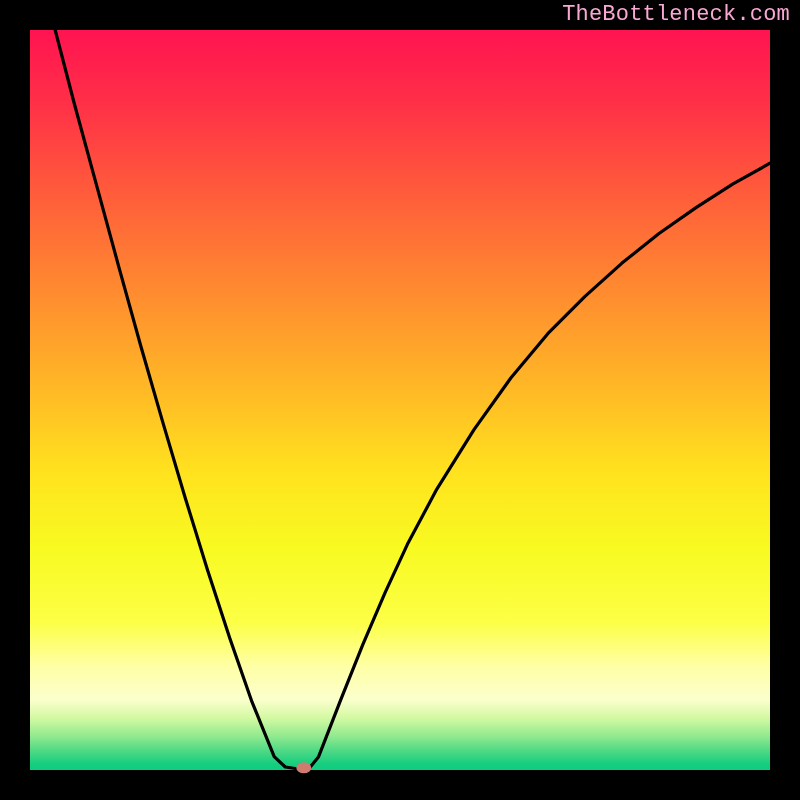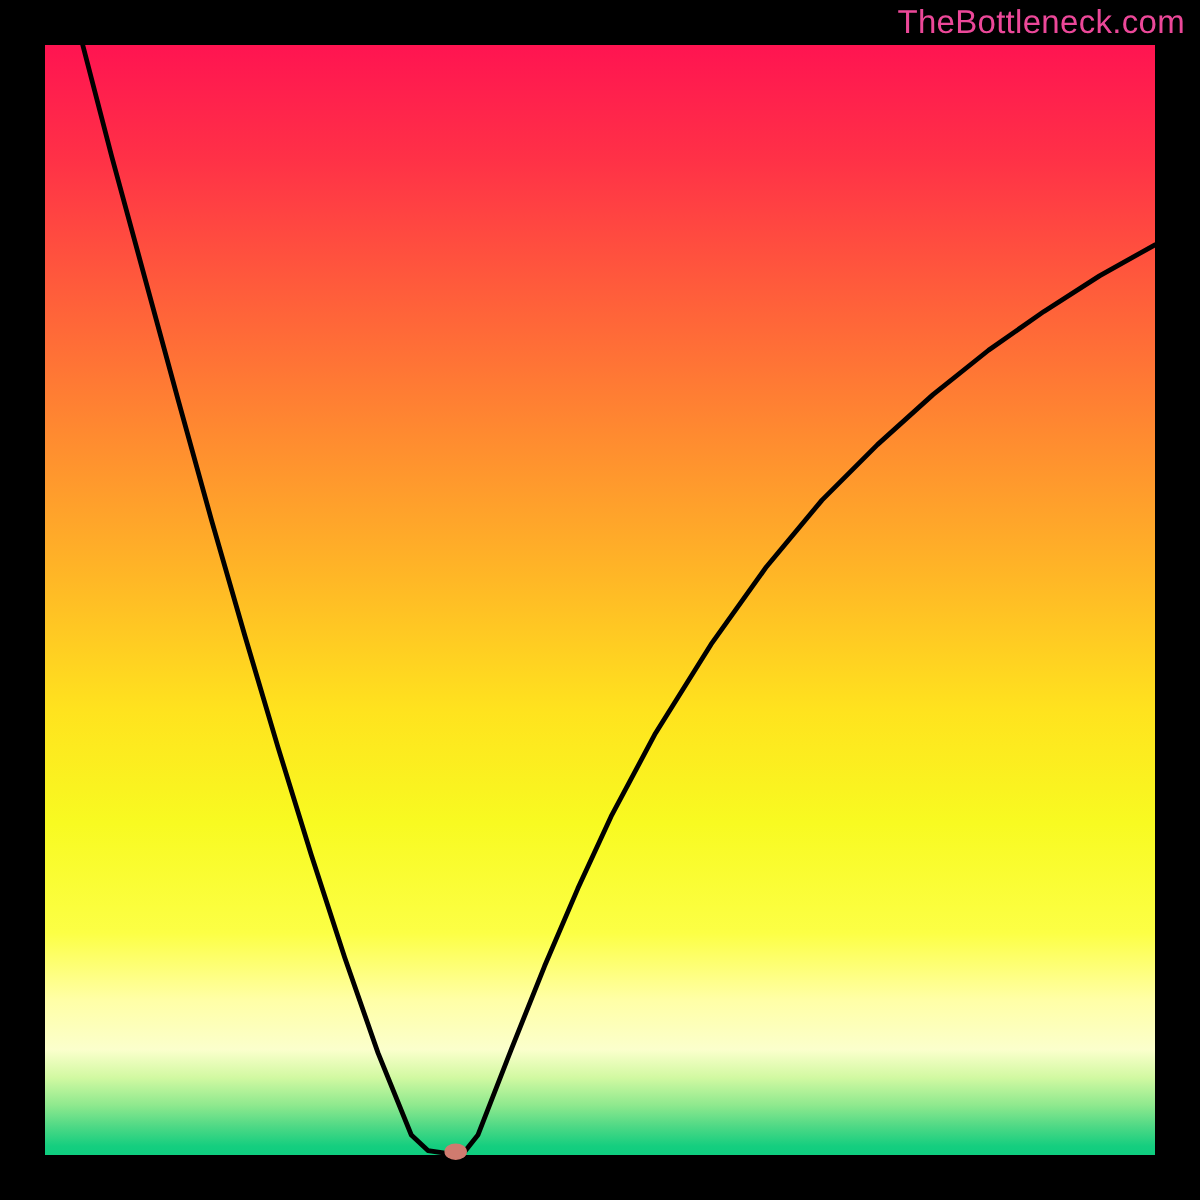--- a/index.html
+++ b/index.html
@@ -16,25 +16,26 @@
     top: 0;
     left: 0;
     width: 800px;
     height: 800px;
     background: #000;
   }
   .watermark {
     position: absolute;
     top: 2px;
     right: 10px;
-    color: #ec4899;
+    color: #f9a8d4;
     font-size: 22px;
     font-weight: 500;
     letter-spacing: 0.2px;
     user-select: none;
+    font-family: Liberation Mono, monospace;
   }
   svg {
     display: block;
   }
 </style>
 </head>
 <body>
 
 <div class="frame">
   <svg id="chart-svg" width="800" height="800" viewBox="0 0 800 800">

